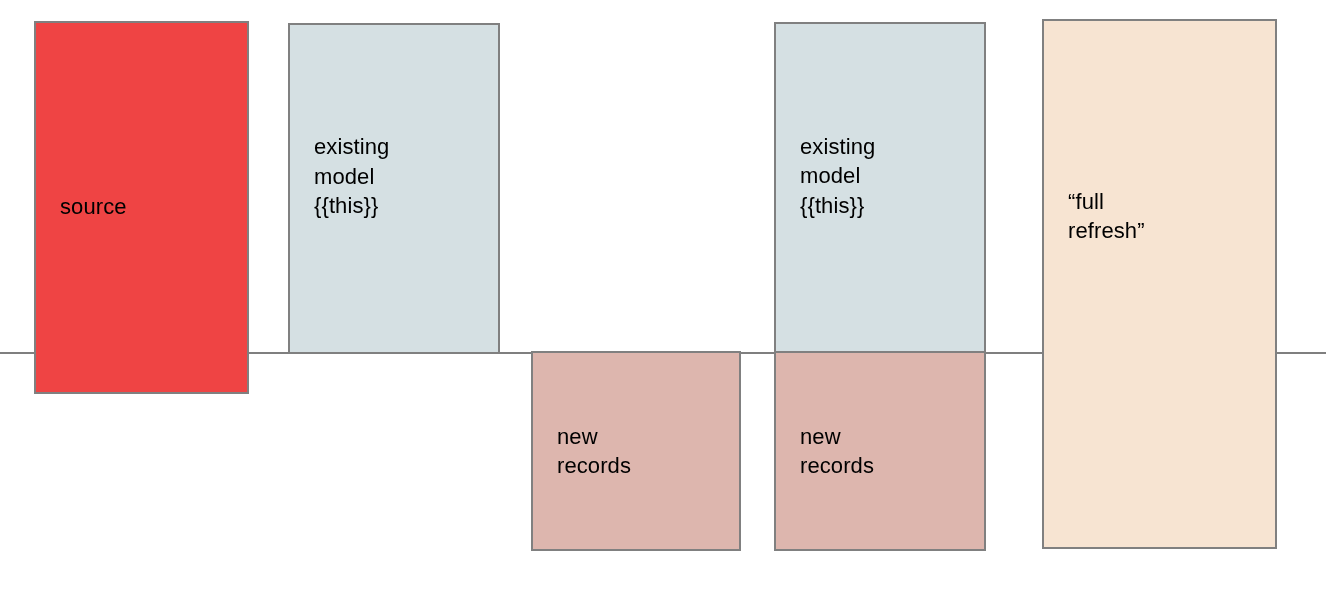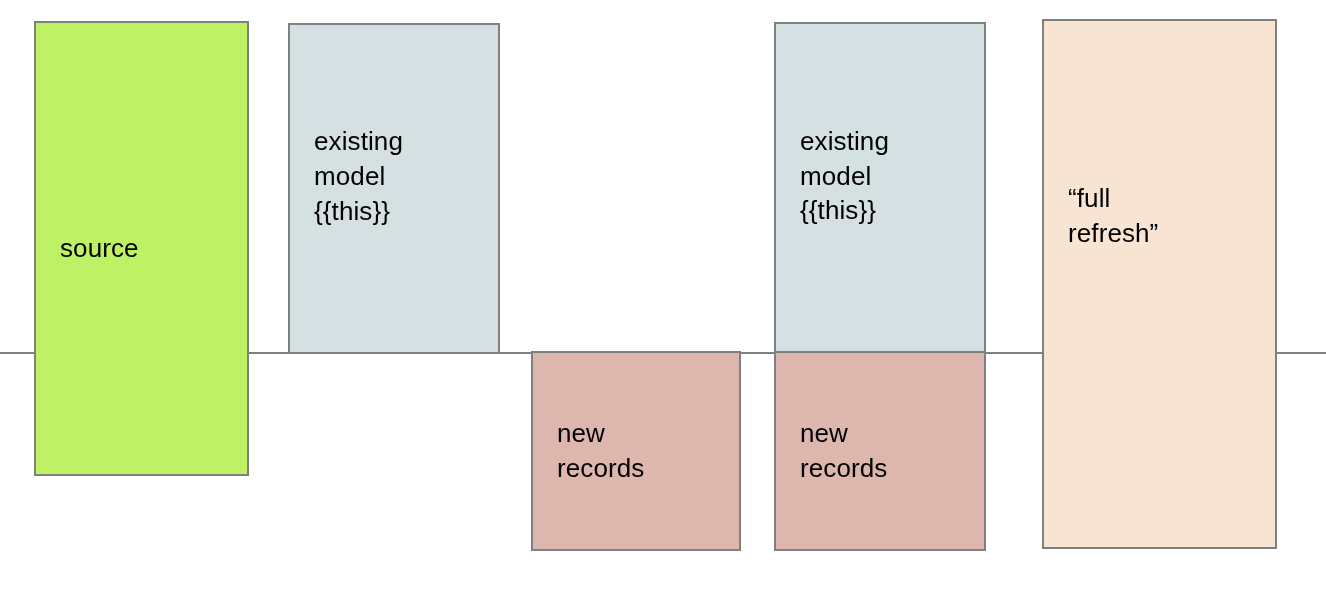--- a/index.html
+++ b/index.html
@@ -28,31 +28,31 @@
   .node {
     position: absolute;
     box-sizing: border-box;
     border: 2px solid #808080;
     display: flex;
     flex-direction: column;
     justify-content: center;
     align-items: flex-start;
   }
   .node .label {
-    font-size: 26px;
+    font-size: 22px;
     line-height: 1.34;
     color: #000000;
     padding-left: 24px;
     padding-right: 10px;
     white-space: pre-line;
     text-align: left;
     letter-spacing: 0.1px;
   }
   
-  #node-source      { left: 34px;  top: 21px;  width: 215px; height: 455px; background: #bef264; }
+  #node-source      { left: 34px;  top: 21px;  width: 215px; height: 373px; background: #ef4444; }
   #node-source .label { margin-top: -1px; }
   #node-existing-1  { left: 288px; top: 23px;  width: 212px; height: 331px; background: #d5e0e3; justify-content: center; }
   #node-new-1       { left: 531px; top: 351px; width: 210px; height: 200px; background: #ddb6ae; }
   #node-existing-2  { left: 774px; top: 22px;  width: 212px; height: 332px; background: #d5e0e3; justify-content: center; }
   #node-new-2       { left: 774px; top: 351px; width: 212px; height: 200px; background: #ddb6ae; }
   #node-full-refresh{ left: 1042px;top: 19px;  width: 235px; height: 530px; background: #f7e4d2; }
 
   
   #node-source .label        { position: relative; top: 0px; }
   #node-existing-1 .label    { position: relative; top: -12px; }

